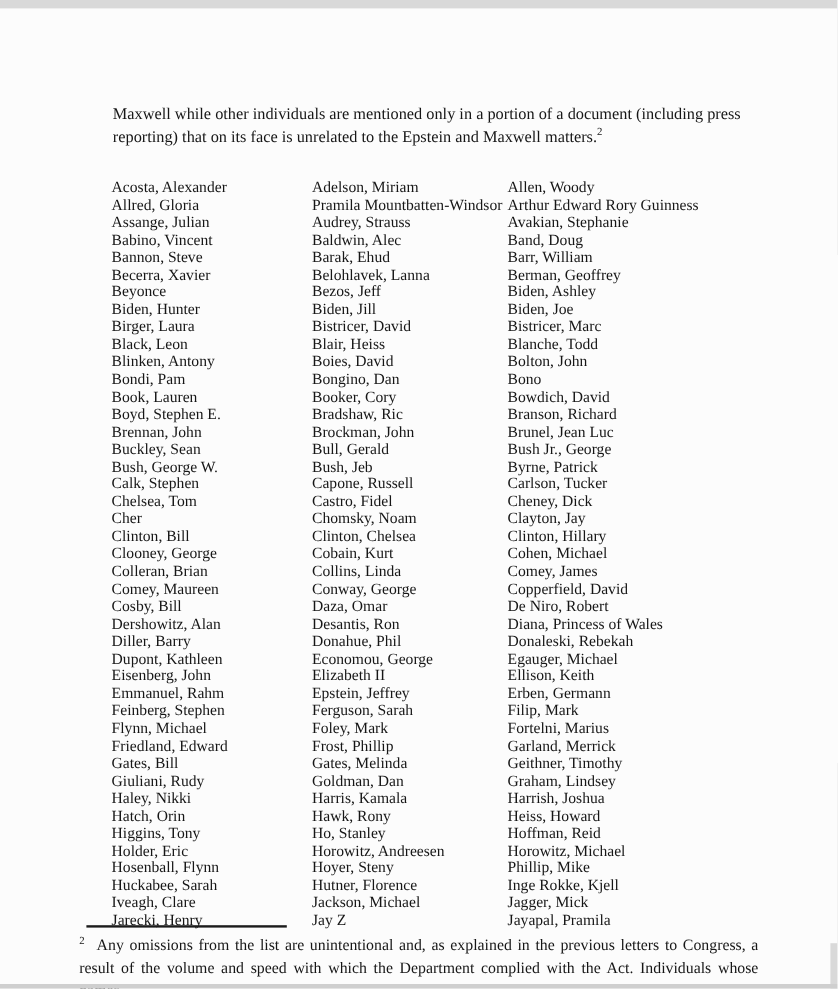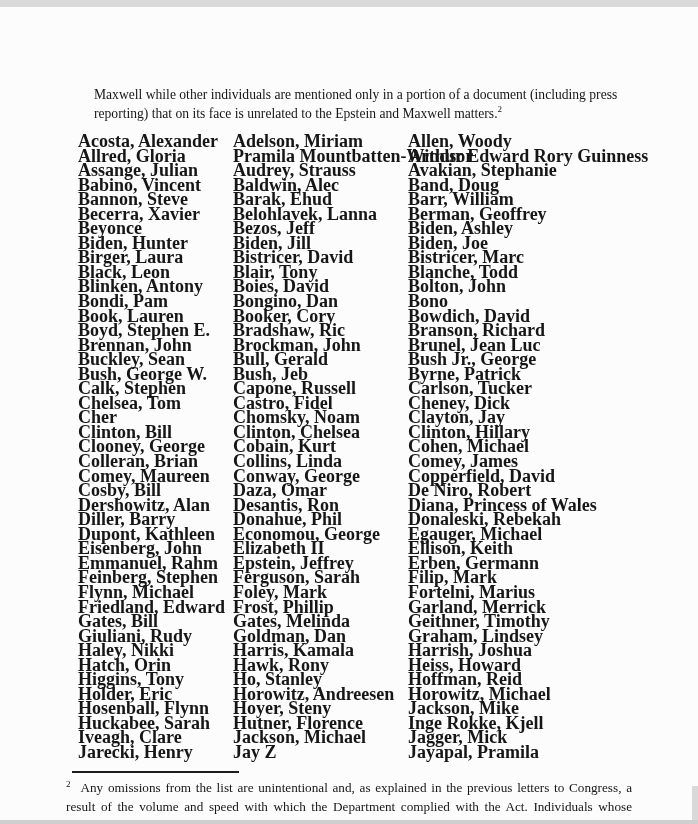--- a/index.html
+++ b/index.html
@@ -28,28 +28,27 @@
     font-size:13.6px; line-height:18.5px;margin-left:28px;
   }
   .intro .line { white-space:nowrap; }
   sup.fn-marker {
     font-size:9px; line-height:0; vertical-align:super;
   }
   .name-list-wrap {
     position:absolute; left:0; top:134px; width:698px; height:628px;
   }
   ul.name-column {
-    list-style:none; margin:0; padding:0;
+    list-style:none; margin:15px; padding:0;
     position:absolute; top:0;
-    font-size:18px; line-height:14.55px;
+    font-size:13px; line-height:14.55px;
     white-space:nowrap;
-    font-weight:bold;
   }
   ul.name-column.col-0 { left:78px;  }
-  ul.name-column.col-1 { left:233px; }
+  ul.name-column.col-1 { left:245px; }
   ul.name-column.col-2 { left:408px; }
   .footnote-rule {
     position:absolute; left:72px; top:771px;
     width:167px; height:0;
     border-top:2px solid #1c1c1c;
   }
   .footnote {
     position:absolute; left:66px; top:779px; width:566px;
     font-size:13.2px; line-height:18.5px;
   }
@@ -120,21 +119,21 @@
     <ul class="name-column col-1">
         <li>Adelson, Miriam</li>
         <li>Pramila Mountbatten-Windsor</li>
         <li>Audrey, Strauss</li>
         <li>Baldwin, Alec</li>
         <li>Barak, Ehud</li>
         <li>Belohlavek, Lanna</li>
         <li>Bezos, Jeff</li>
         <li>Biden, Jill</li>
         <li>Bistricer, David</li>
-        <li>Blair, Tony</li>
+        <li>Blair, Heiss</li>
         <li>Boies, David</li>
         <li>Bongino, Dan</li>
         <li>Booker, Cory</li>
         <li>Bradshaw, Ric</li>
         <li>Brockman, John</li>
         <li>Bull, Gerald</li>
         <li>Bush, Jeb</li>
         <li>Capone, Russell</li>
         <li>Castro, Fidel</li>
         <li>Chomsky, Noam</li>
@@ -195,21 +194,21 @@
         <li>Erben, Germann</li>
         <li>Filip, Mark</li>
         <li>Fortelni, Marius</li>
         <li>Garland, Merrick</li>
         <li>Geithner, Timothy</li>
         <li>Graham, Lindsey</li>
         <li>Harrish, Joshua</li>
         <li>Heiss, Howard</li>
         <li>Hoffman, Reid</li>
         <li>Horowitz, Michael</li>
-        <li>Jackson, Mike</li>
+        <li>Phillip, Mike</li>
         <li>Inge Rokke, Kjell</li>
         <li>Jagger, Mick</li>
         <li>Jayapal, Pramila</li>
       </ul>
   </div>
 
   <div class="footnote-rule"></div>
 
   <div class="footnote">
     <div class="fline"><sup class="fn-marker">2</sup><span>Any omissions from the list are unintentional and, as explained in the previous letters to Congress, a</span></div>

